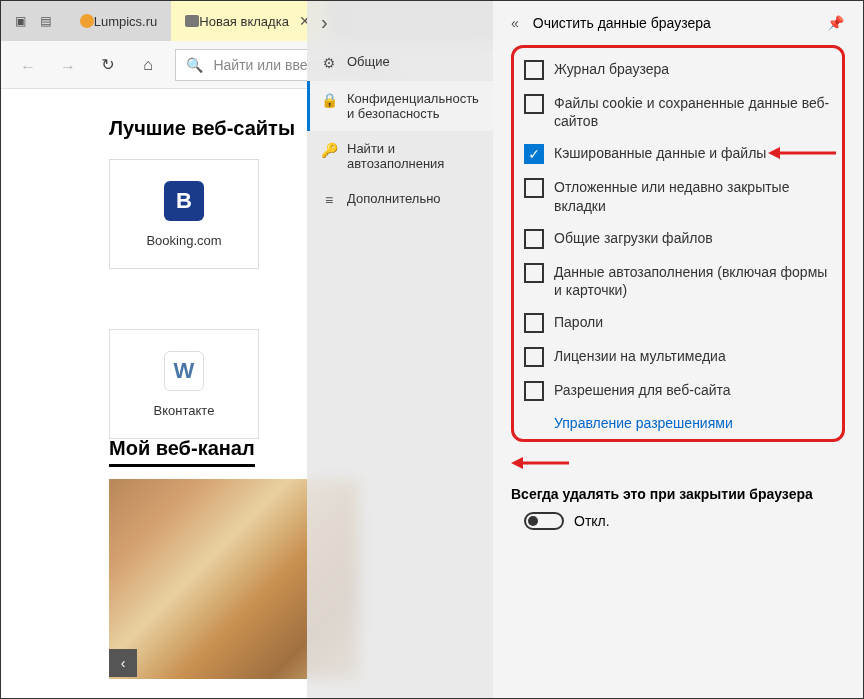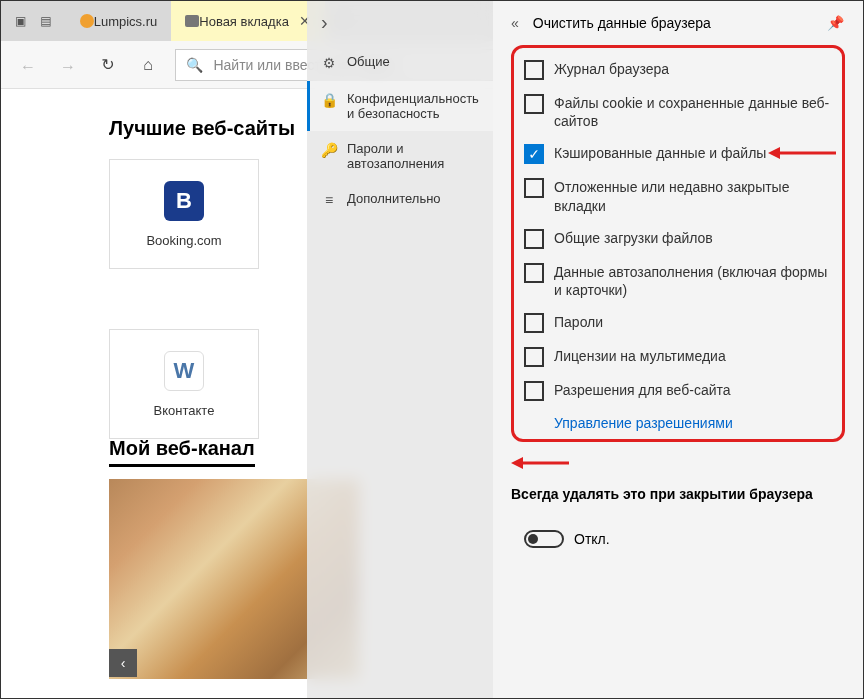--- a/index.html
+++ b/index.html
@@ -50,21 +50,21 @@
 .chev { font-size:14px; color:#555; }
 .check-area { border:3px solid #e02020; border-radius:12px; padding:12px 10px 8px 10px; margin-bottom:10px; }
 .chk { display:flex; align-items:flex-start; gap:10px; margin-bottom:14px; font-size:14px; color:#333; position:relative; }
 .chk:last-child { margin-bottom:4px; }
 .box { width:20px; height:20px; border:2px solid #333; flex-shrink:0; display:flex; align-items:center; justify-content:center; }
 .box.checked { background:#0078d4; border-color:#0078d4; color:#fff; font-size:14px; }
 .chk-label { line-height:1.3; }
 .link { color:#0066cc; font-size:14px; margin-left:30px; }
 .clear-row { display:flex; align-items:center; gap:10px; margin:12px 0 14px 0; }
 .clear-btn { background:#ccc; border:none; padding:8px 26px; font-size:14px; }
-.always { font-size:14px; font-weight:600; margin-bottom:28px; }
+.always { font-size:14px; font-weight:600; margin-bottom:10px; }
 .toggle-row { display:flex; align-items:center; gap:10px; font-size:14px;padding-left:13px; }
 .toggle { width:40px; height:18px; border:2px solid #333; border-radius:10px; position:relative; }
 .toggle::after { content:""; position:absolute; left:2px; top:2px; width:10px; height:10px; background:#333; border-radius:50%; }
 
 .arrow { display:inline-block; }
 .arrow svg { display:block; }
 </style>
 </head>
 <body>
 
@@ -128,21 +128,21 @@
   <div class="set-item">
     <span class="set-icon">⚙</span>
     <span>Общие</span>
   </div>
   <div class="set-item active">
     <span class="set-icon">🔒</span>
     <span>Конфиденциальность и безопасность</span>
   </div>
   <div class="set-item">
     <span class="set-icon">🔑</span>
-    <span>Пароли и автозаполнения</span>
+    <span>Найти и автозаполнения</span>
   </div>
   <div class="set-item">
     <span class="set-icon">≡</span>
     <span>Дополнительно</span>
   </div>
 </div>
 
 <div class="panel">
   <div class="panel-head">
     <span class="chev">«</span>

